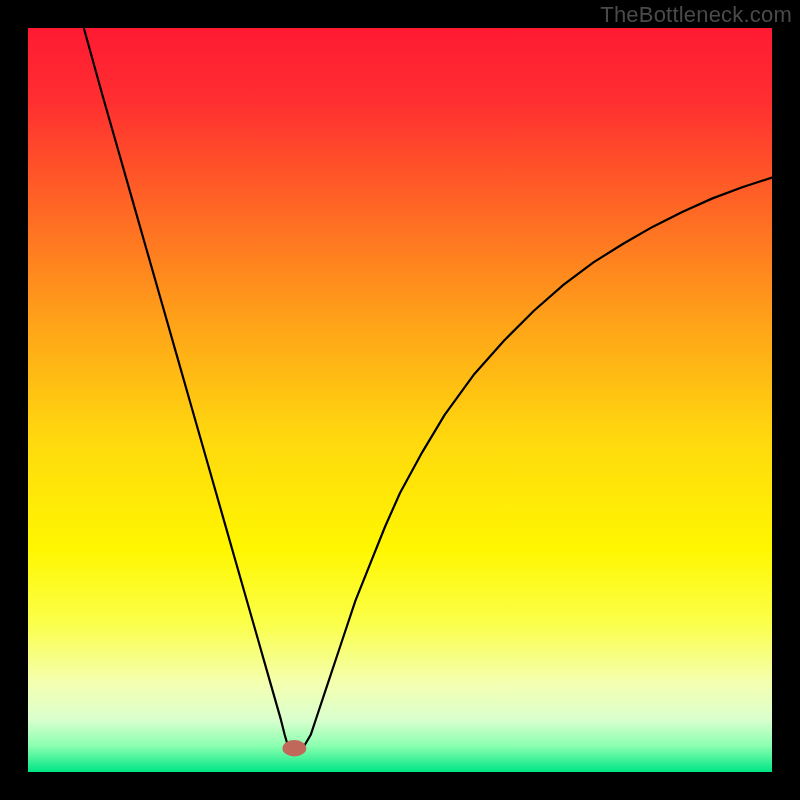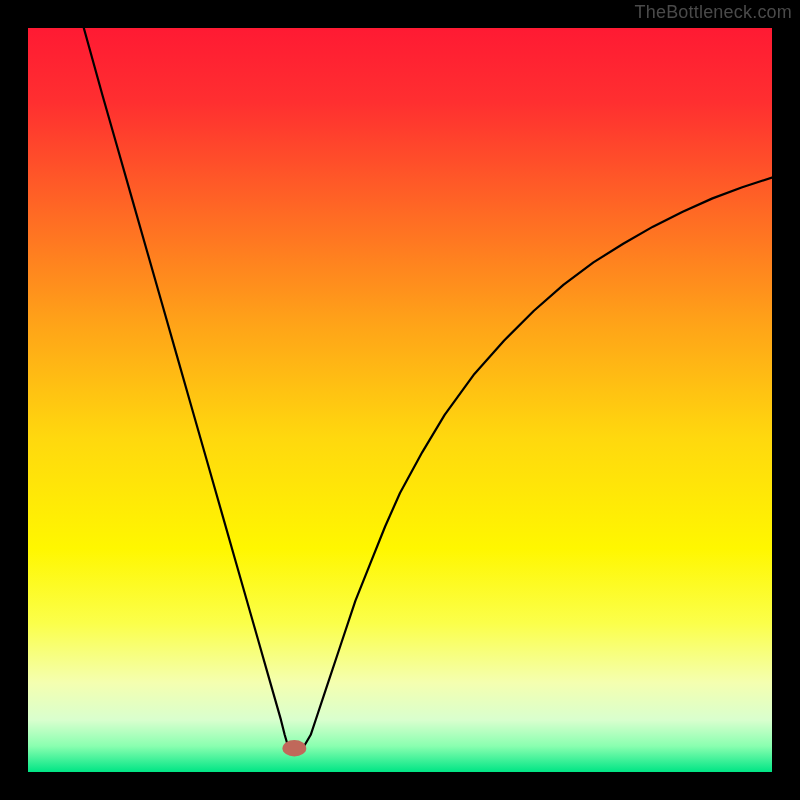--- a/index.html
+++ b/index.html
@@ -16,21 +16,21 @@
     width: 800px;
     height: 800px;
     background: #000;
     box-sizing: border-box;
   }
   .watermark {
     position: absolute;
     top: 2px;
     right: 8px;
     color: #4a4a4a;
-    font-size: 18px;
+    font-size: 22px;
     font-weight: 400;
     letter-spacing: 0.2px;
     z-index: 10;
   }
   .plot-area {
     position: absolute;
     left: 28px;
     top: 28px;
     width: 744px;
     height: 744px;

